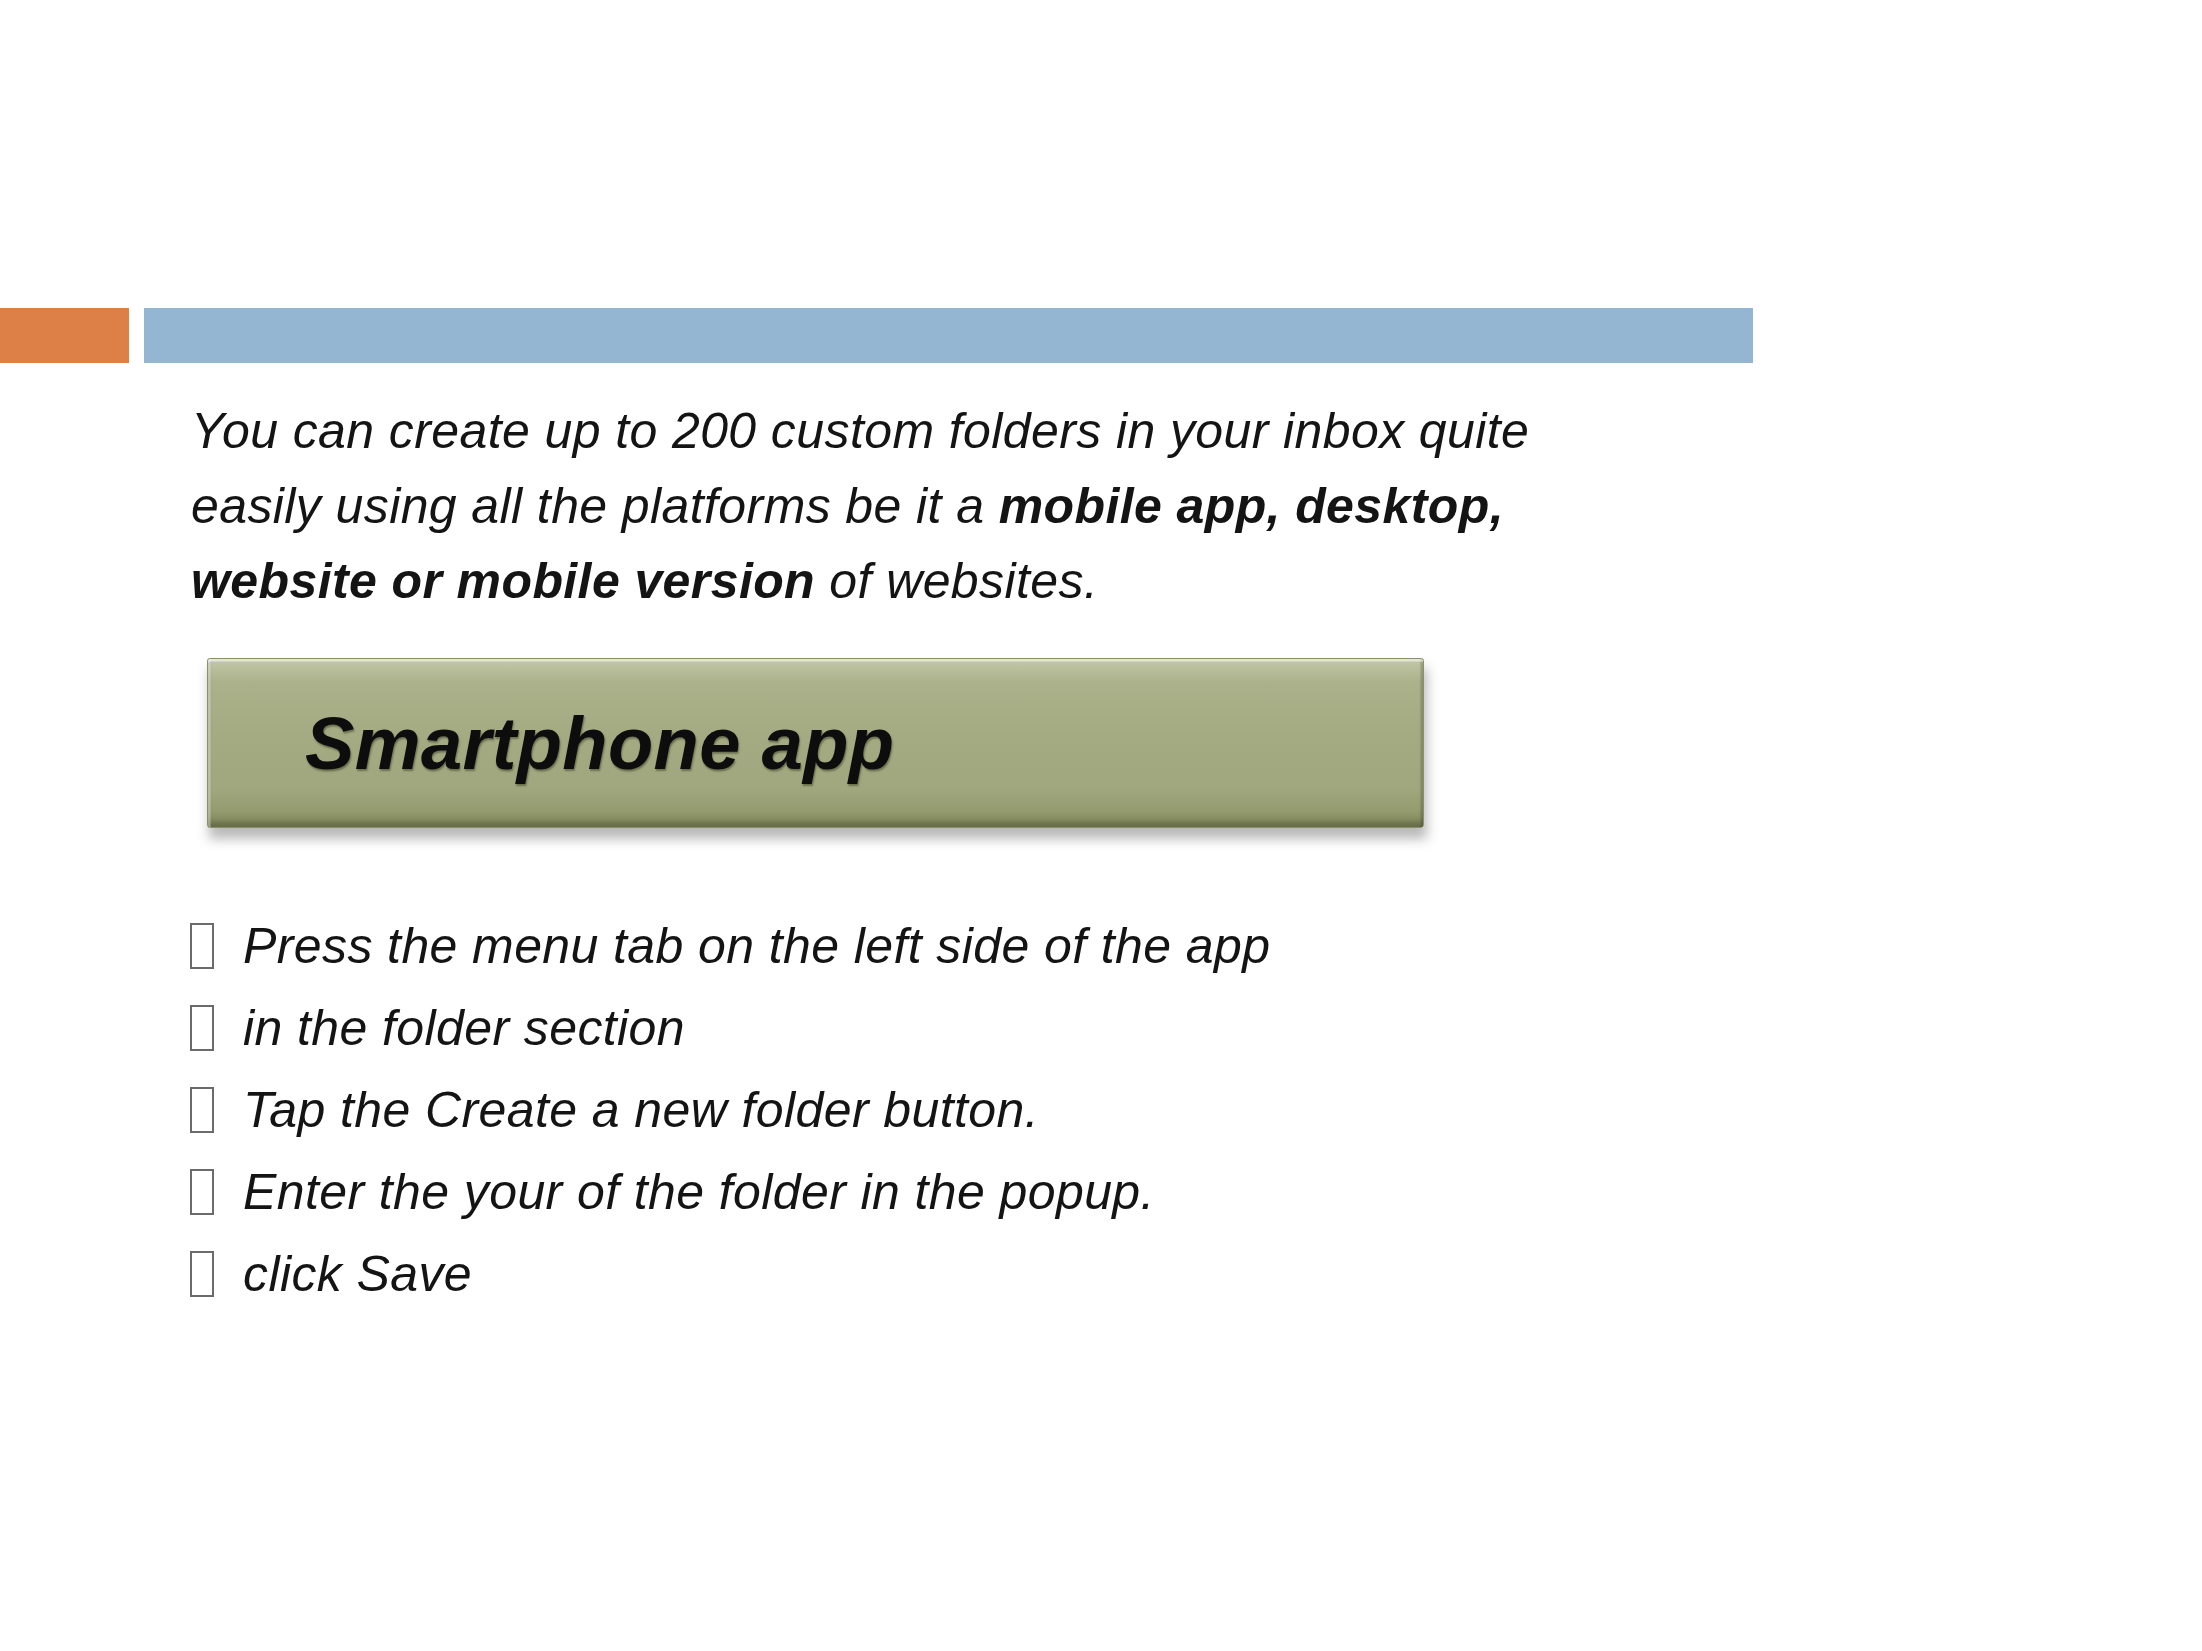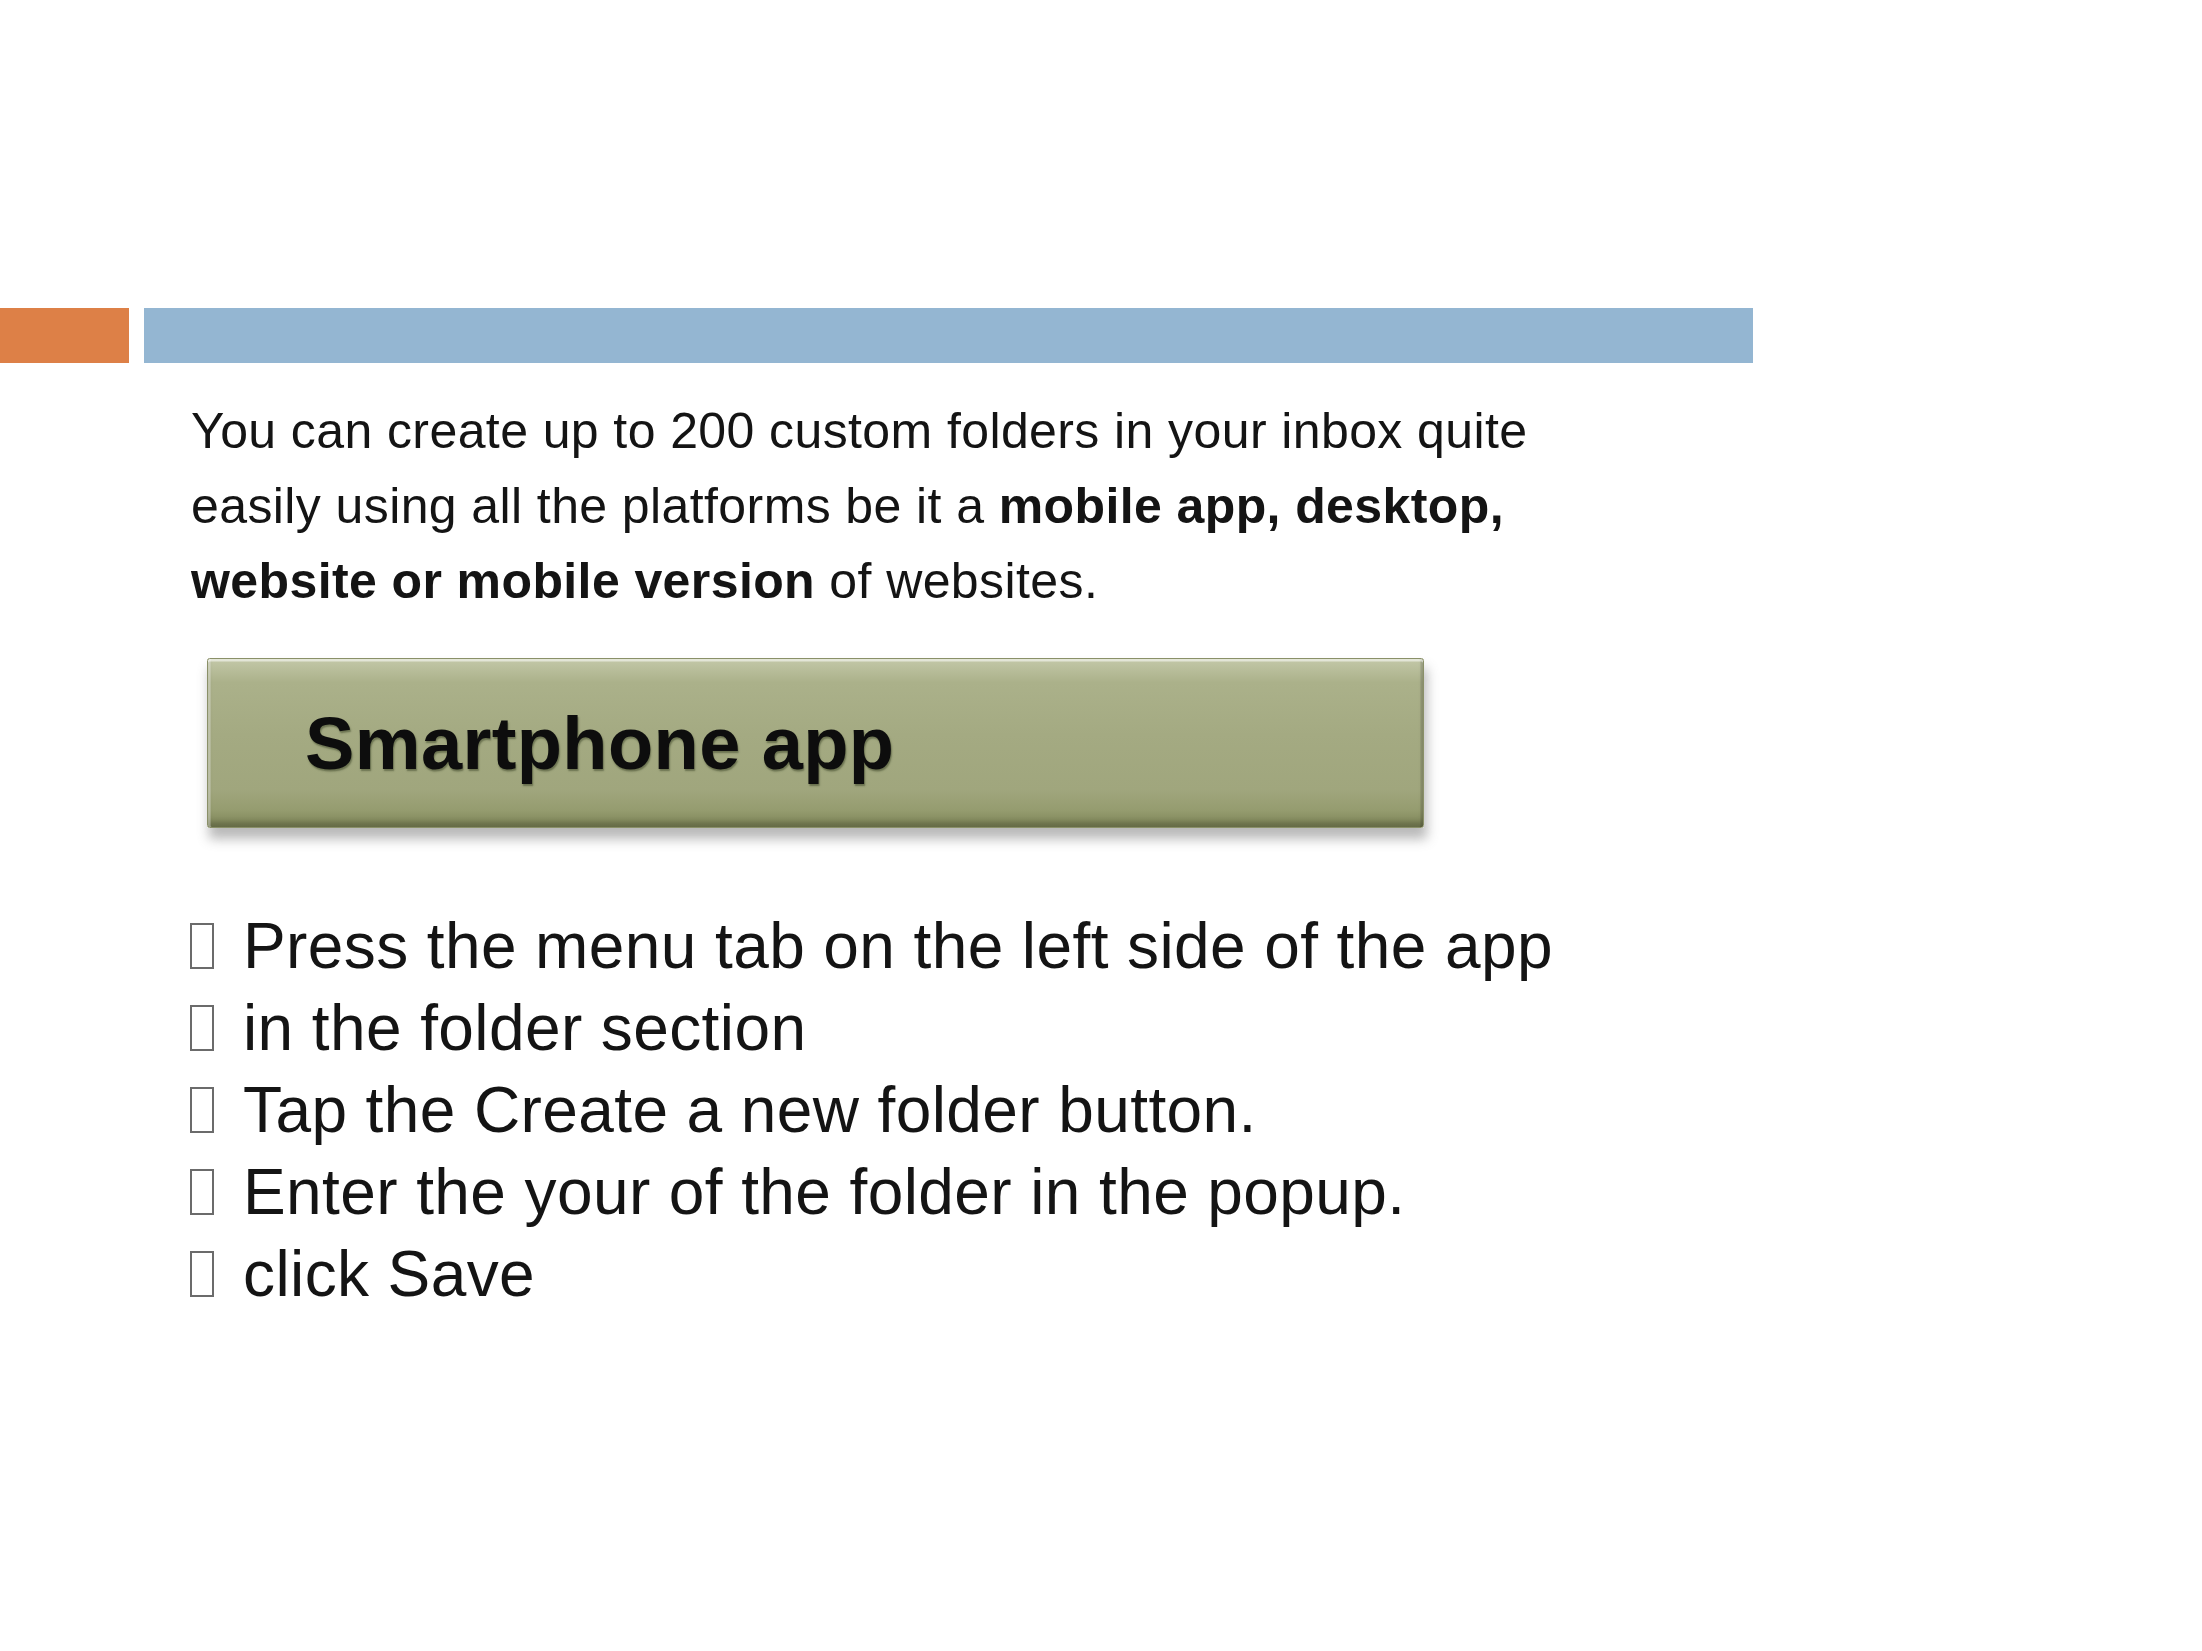--- a/index.html
+++ b/index.html
@@ -8,20 +8,21 @@
     background: #ffffff;
     font-family: "Liberation Sans", sans-serif;
   }
   .slide {
     position: relative;
     width: 1753px;
     height: 1652px;
     background: #ffffff;
     overflow: hidden;
     color: #161616;
+    font-style: italic;
   }
 
   
   .accent-row { position: absolute; top: 308px; left: 0; width: 2203px; height: 55px; }
   .accent-orange {
     position: absolute; left: 0; top: 0;
     width: 129px; height: 55px;
     background: #dd8047;
   }
   .accent-blue {
@@ -73,21 +74,21 @@
     white-space: nowrap;
   }
 
   
   .steps {
     position: absolute;
     left: 188px; top: 905px;
     width: 1876px;
     list-style: none;
     margin: 0; padding: 0;
-    font-size: 64px;
+    font-size: 50px;
     color: #141414;
     letter-spacing: 0.4px;
   }
   .steps li {
     position: relative;
     padding-left: 55px;
   }
   .steps .line { line-height: 82px; white-space: nowrap; }
   .tofu {
     position: absolute;

